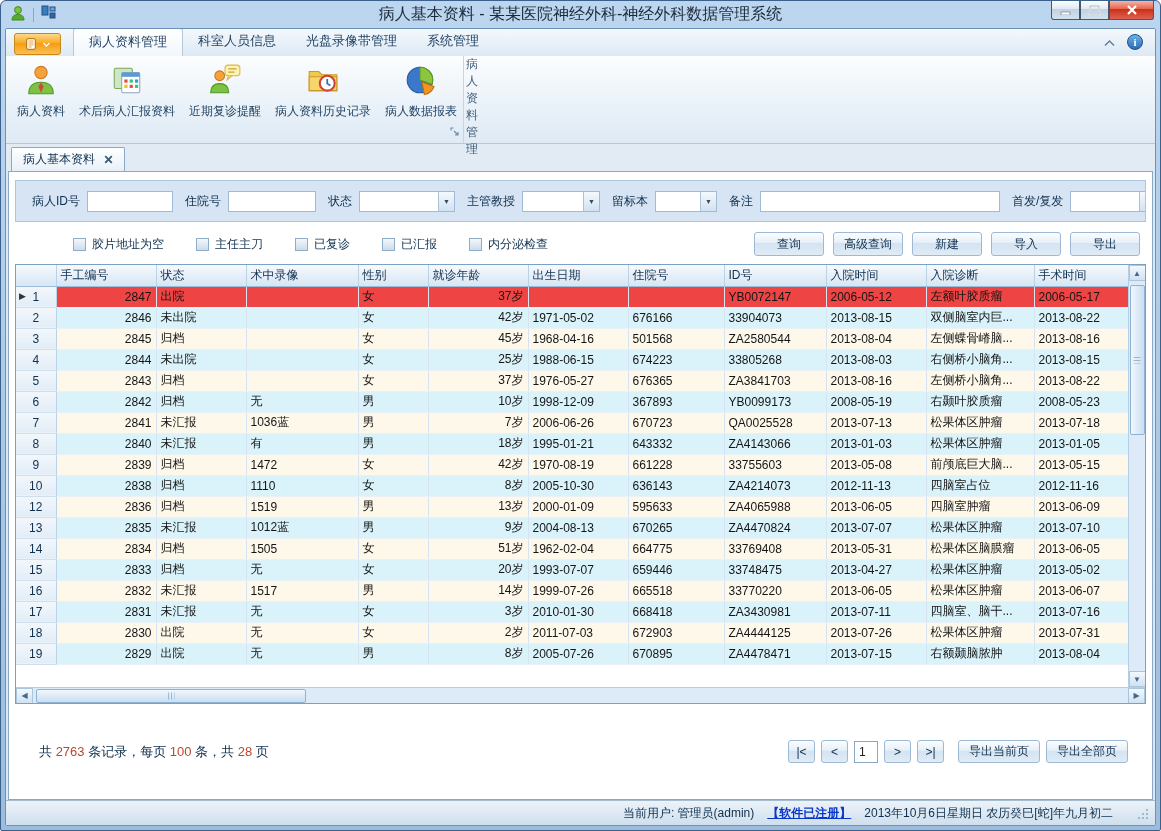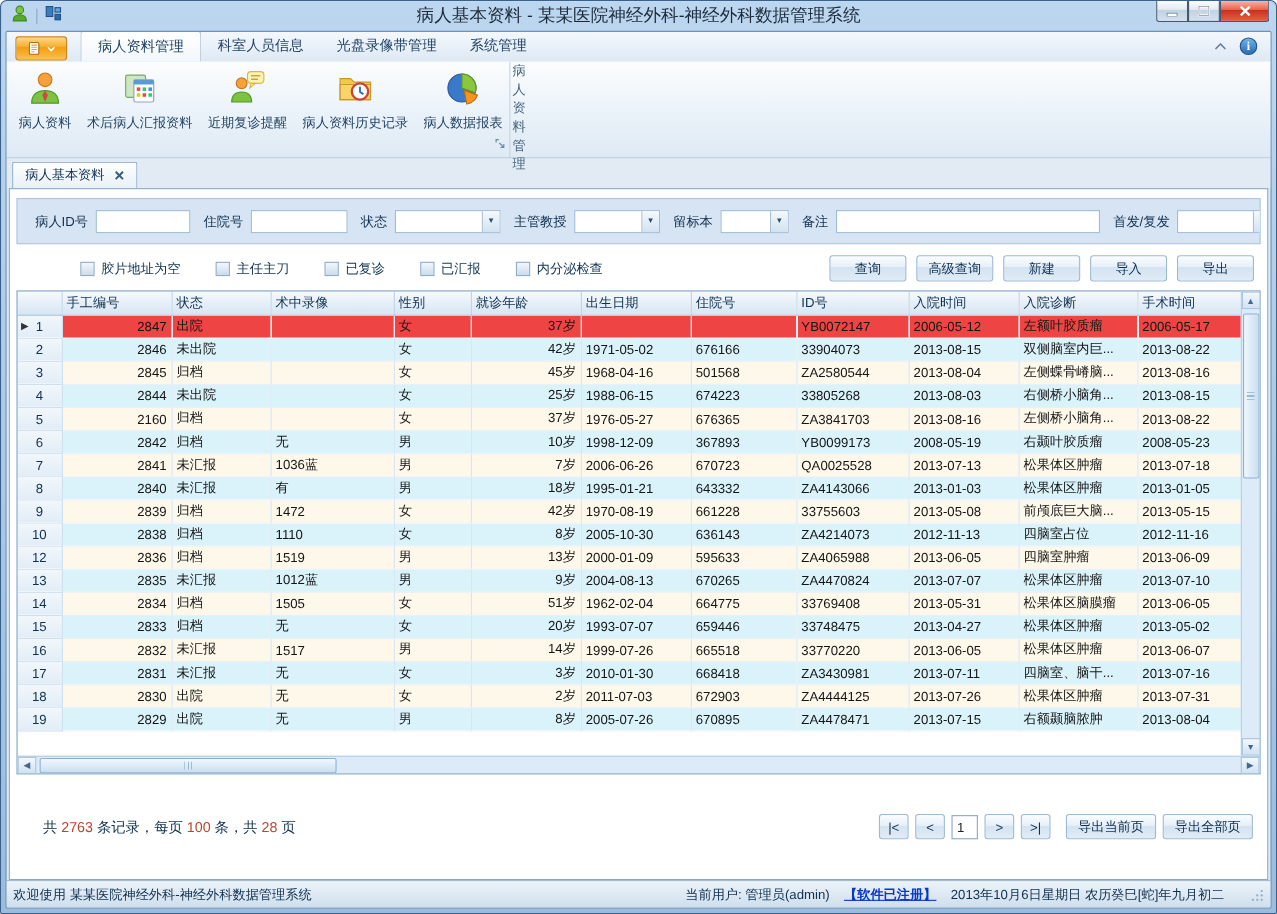--- a/index.html
+++ b/index.html
@@ -102,21 +102,21 @@
   .vthumb { width:15px; height:150px; margin-top:4px; border:1px solid #8fb2d4; border-radius:2px;
     background:linear-gradient(90deg,#f0f7fc,#cadff2); position:relative; }
   .hthumb { width:270px; height:14px; margin-left:3px; border:1px solid #8fb2d4; border-radius:2px;
     background:linear-gradient(#f0f7fc,#cadff2); position:relative; }
   .grip { position:absolute; left:50%; top:50%; transform:translate(-50%,-50%); width:7px; height:7px;
     background:repeating-linear-gradient(#9ab8d2 0 1px,transparent 1px 3px); }
   .hthumb .grip { width:7px; height:7px; background:repeating-linear-gradient(90deg,#9ab8d2 0 1px,transparent 1px 3px); }
   .vscroll .down { margin-top:auto; }
   .hscroll .right-end { margin-left:auto; }
   
-  .footer-row { flex:1; display:flex; align-items:center; padding:0 13px 0 30px; background:#fff; }
+  .footer-row { flex:1; display:flex; align-items:center; padding:0 24px 0 30px; background:#fff; }
   .count { font-size:13px; color:#10304f; }
   .count .n { color:#b9472e; }
   .pagi { margin-left:auto; display:flex; align-items:center; gap:6px; }
   .pbtn { min-width:27px; height:23px; padding:0 5px; }
   .page-input { width:24px; height:22px; border:1px solid #8aa8c6; font-size:12px; padding:0 0 0 4px; color:#222; }
   .pexport { height:23px; min-width:76px; }
   
   .statusbar { flex:none; height:25px; border-top:1px solid #a5bccf;
     background:linear-gradient(#ecf3f9,#cfdfee); display:flex; align-items:center; padding:0 6px;
     font-size:12px; color:#10304f; }
@@ -487,21 +487,21 @@
                   <td class="num">25岁</td>
                   <td>1988-06-15</td>
                   <td>674223</td>
                   <td>33805268</td>
                   <td>2013-08-03</td>
                   <td>右侧桥小脑角...</td>
                   <td>2013-08-15</td>
                 </tr>
                 <tr>
                   <td class="rowsel">5</td>
-                  <td class="num">2160</td>
+                  <td class="num">2843</td>
                   <td>归档</td>
                   <td></td>
                   <td>女</td>
                   <td class="num">37岁</td>
                   <td>1976-05-27</td>
                   <td>676365</td>
                   <td>ZA3841703</td>
                   <td>2013-08-16</td>
                   <td>左侧桥小脑角...</td>
                   <td>2013-08-22</td>
@@ -716,21 +716,20 @@
           <div class="btn pbtn">&gt;</div>
           <div class="btn pbtn">&gt;|</div>
           <div class="btn pexport" style="margin-left:8px">导出当前页</div>
           <div class="btn pexport">导出全部页</div>
         </div>
       </div>
 
     </div>
 
     <div class="statusbar">
-      <span>欢迎使用 某某医院神经外科-神经外科数据管理系统</span>
       <div class="sb-right">
         <span>当前用户: 管理员(admin)</span>
         <span class="registered">【软件已注册】</span>
         <span>2013年10月6日星期日 农历癸巳[蛇]年九月初二</span>
         <span class="resize-grip">
           <svg width="13" height="13" viewBox="0 0 13 13">
               <circle cx="11" cy="3" r="1" fill="#8ea8be"></circle>
               <circle cx="11" cy="7" r="1" fill="#8ea8be"></circle>
               <circle cx="7" cy="7" r="1" fill="#8ea8be"></circle>
               <circle cx="11" cy="11" r="1" fill="#8ea8be"></circle>

